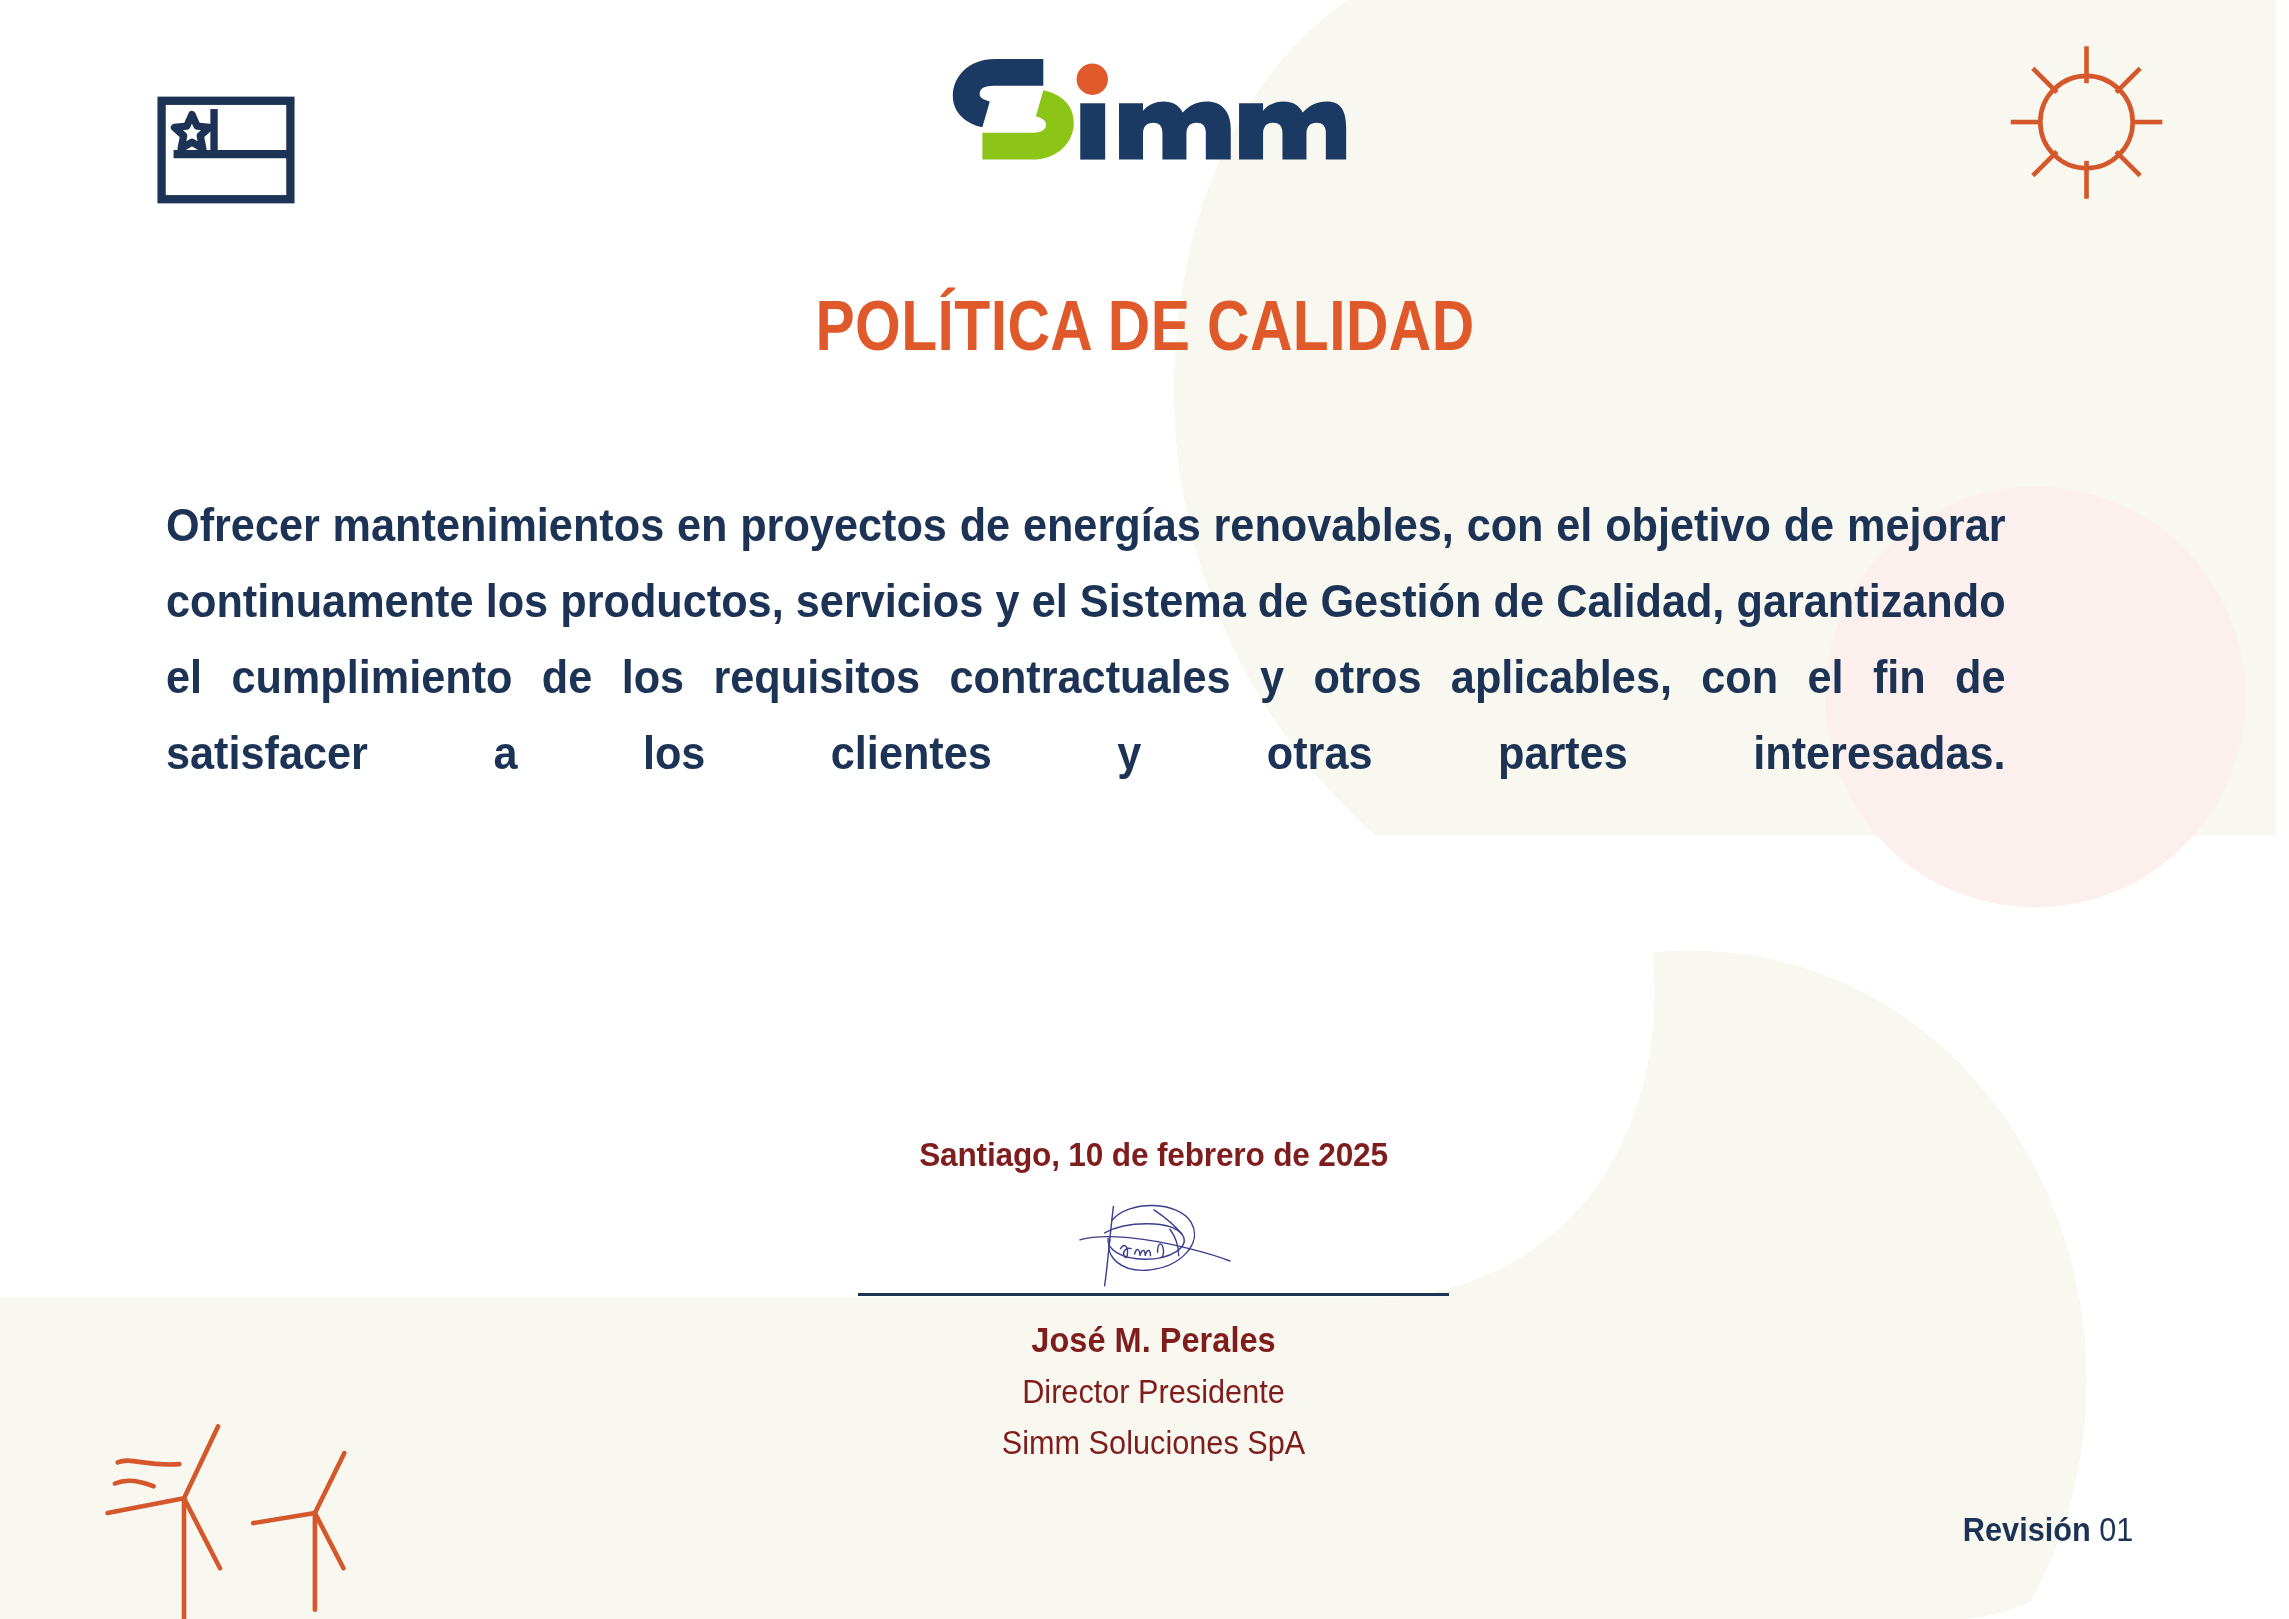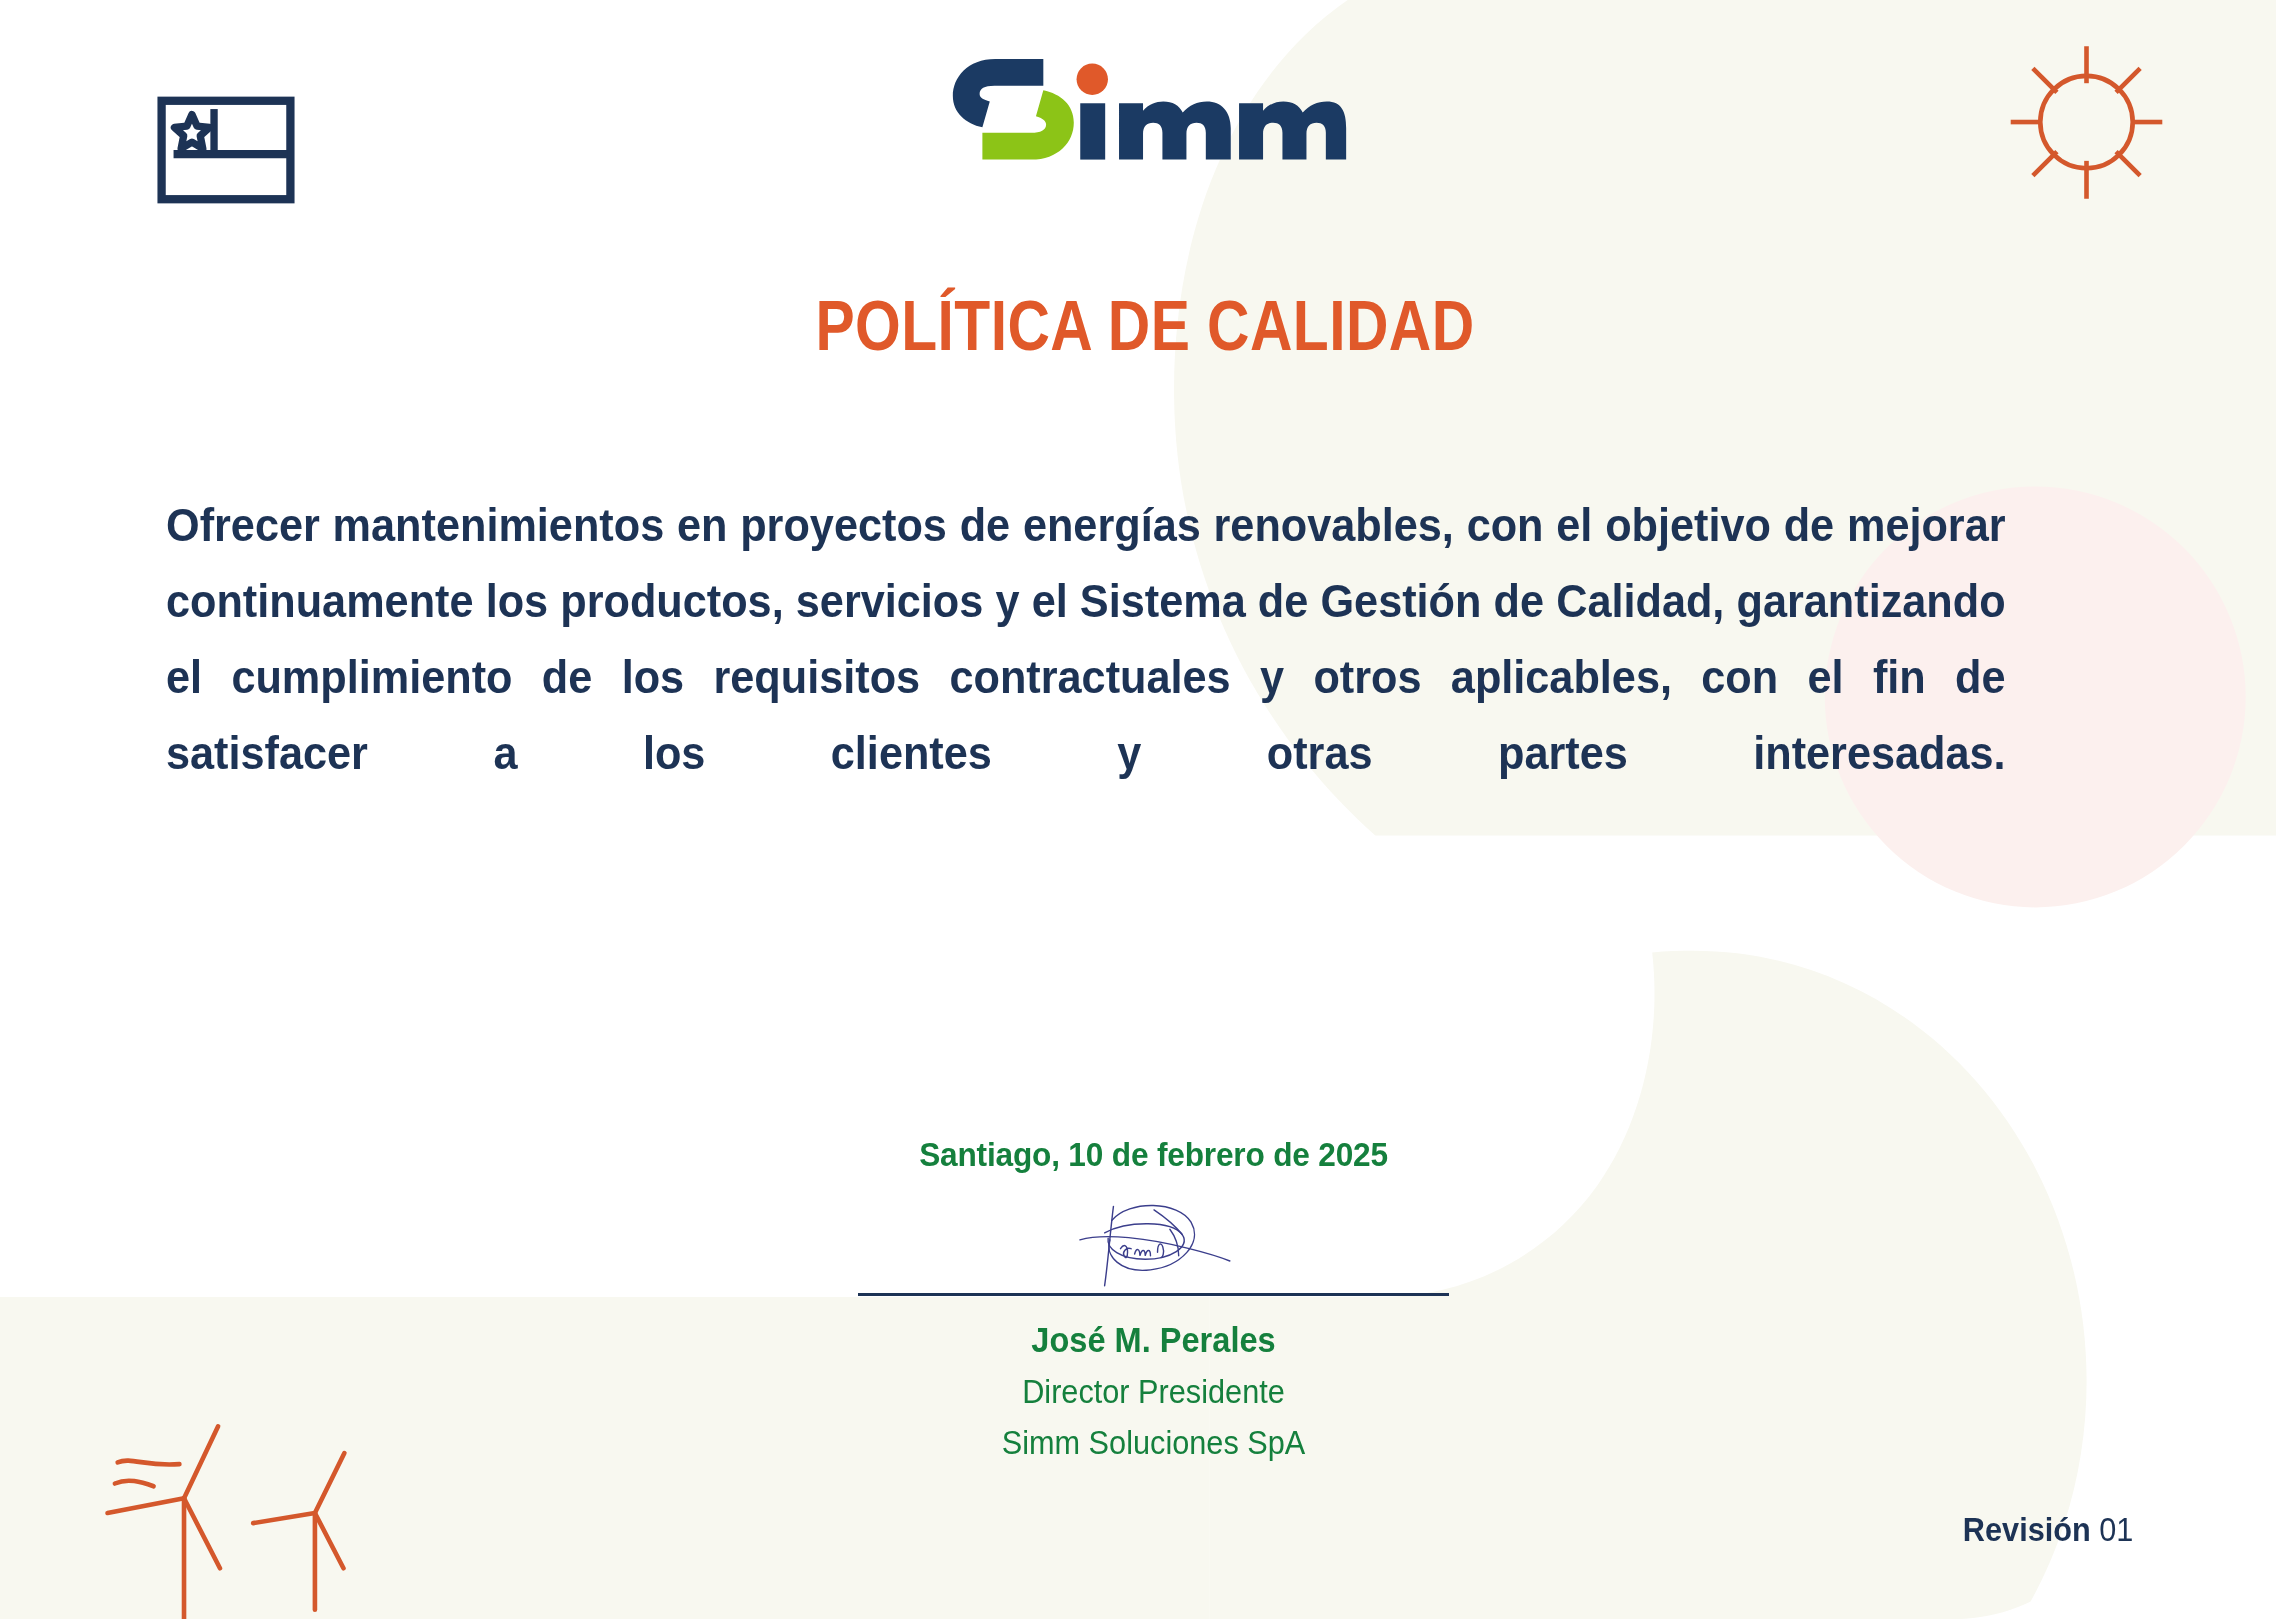--- a/index.html
+++ b/index.html
@@ -55,21 +55,21 @@
     line-height:76px;
     text-align:justify;
     transform:scaleX(0.94);
     transform-origin:left top;
   }
   .body-text::after{content:"";display:inline-block;width:100%;}
 
   .sign-block{
     position:absolute;left:858px;top:1135px;width:591px;
     text-align:center;
-    color:#15803d;
+    color:#7f1d1d;
   }
   .sign-place{
     font-size:34px;font-weight:bold;letter-spacing:-0.2px;
     transform:scaleX(0.93);transform-origin:center;
     display:block;
   }
   .sig-wrap{
     position:relative;height:102px;margin-top:14.8px;
     display:flex;align-items:flex-end;justify-content:center;
   }

